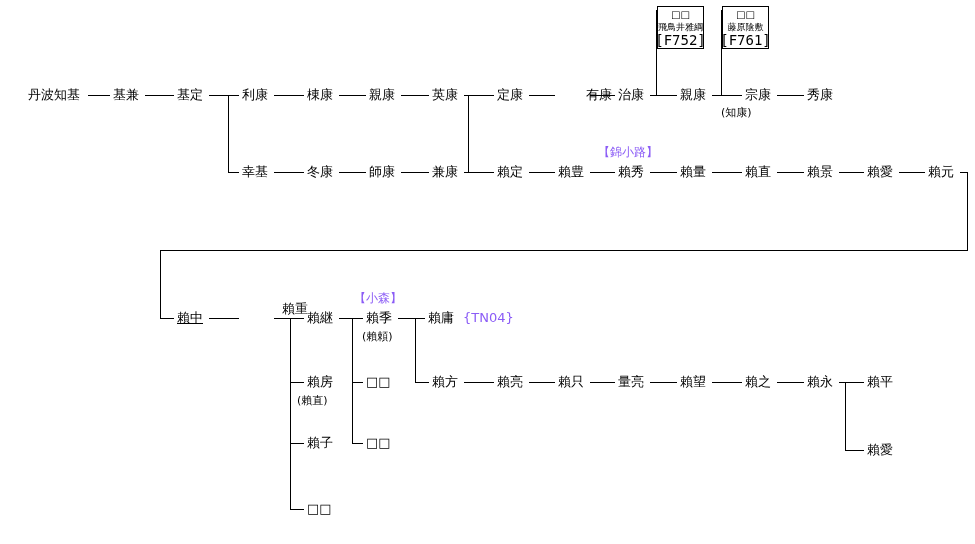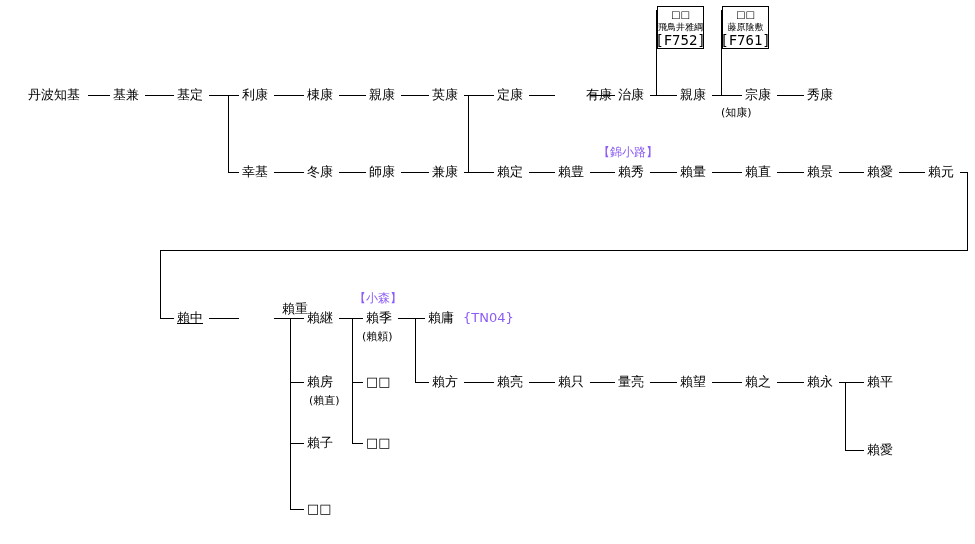--- a/index.html
+++ b/index.html
@@ -67,21 +67,21 @@
   <div class="person" style="left:177px;top:311px;text-decoration:underline;">賴中</div>
   <div class="person" style="left:242px;top:302px;margin-left:40px;">賴重</div>
   <div class="person" style="left:307px;top:311px;">賴継</div>
   <div class="blue" style="left:354px;top:291px;">【小森】</div>
   <div class="person" style="left:366px;top:311px;">賴季</div>
   <div class="note" style="left:362px;top:330px;">(賴頼)</div>
   <div class="person" style="left:428px;top:311px;">賴庸</div>
   <div class="blue big" style="left:463px;top:311px;">{TN04}</div>
 
   <div class="person" style="left:307px;top:375px;">賴房</div>
-  <div class="note" style="left:309px;top:394px;">(賴直)</div>
+  <div class="note" style="left:297px;top:394px;">(賴直)</div>
   <div class="person" style="left:307px;top:436px;">賴子</div>
   <div class="person" style="left:307px;top:502px;">□□</div>
 
   <div class="person" style="left:366px;top:375px;">□□</div>
   <div class="person" style="left:366px;top:436px;">□□</div>
 
   <div class="person" style="left:432px;top:375px;">賴方</div>
   <div class="person" style="left:497px;top:375px;text-align:center;">賴亮</div>
   <div class="person" style="left:558px;top:375px;">賴只</div>
   <div class="person" style="left:618px;top:375px;">量亮</div>

